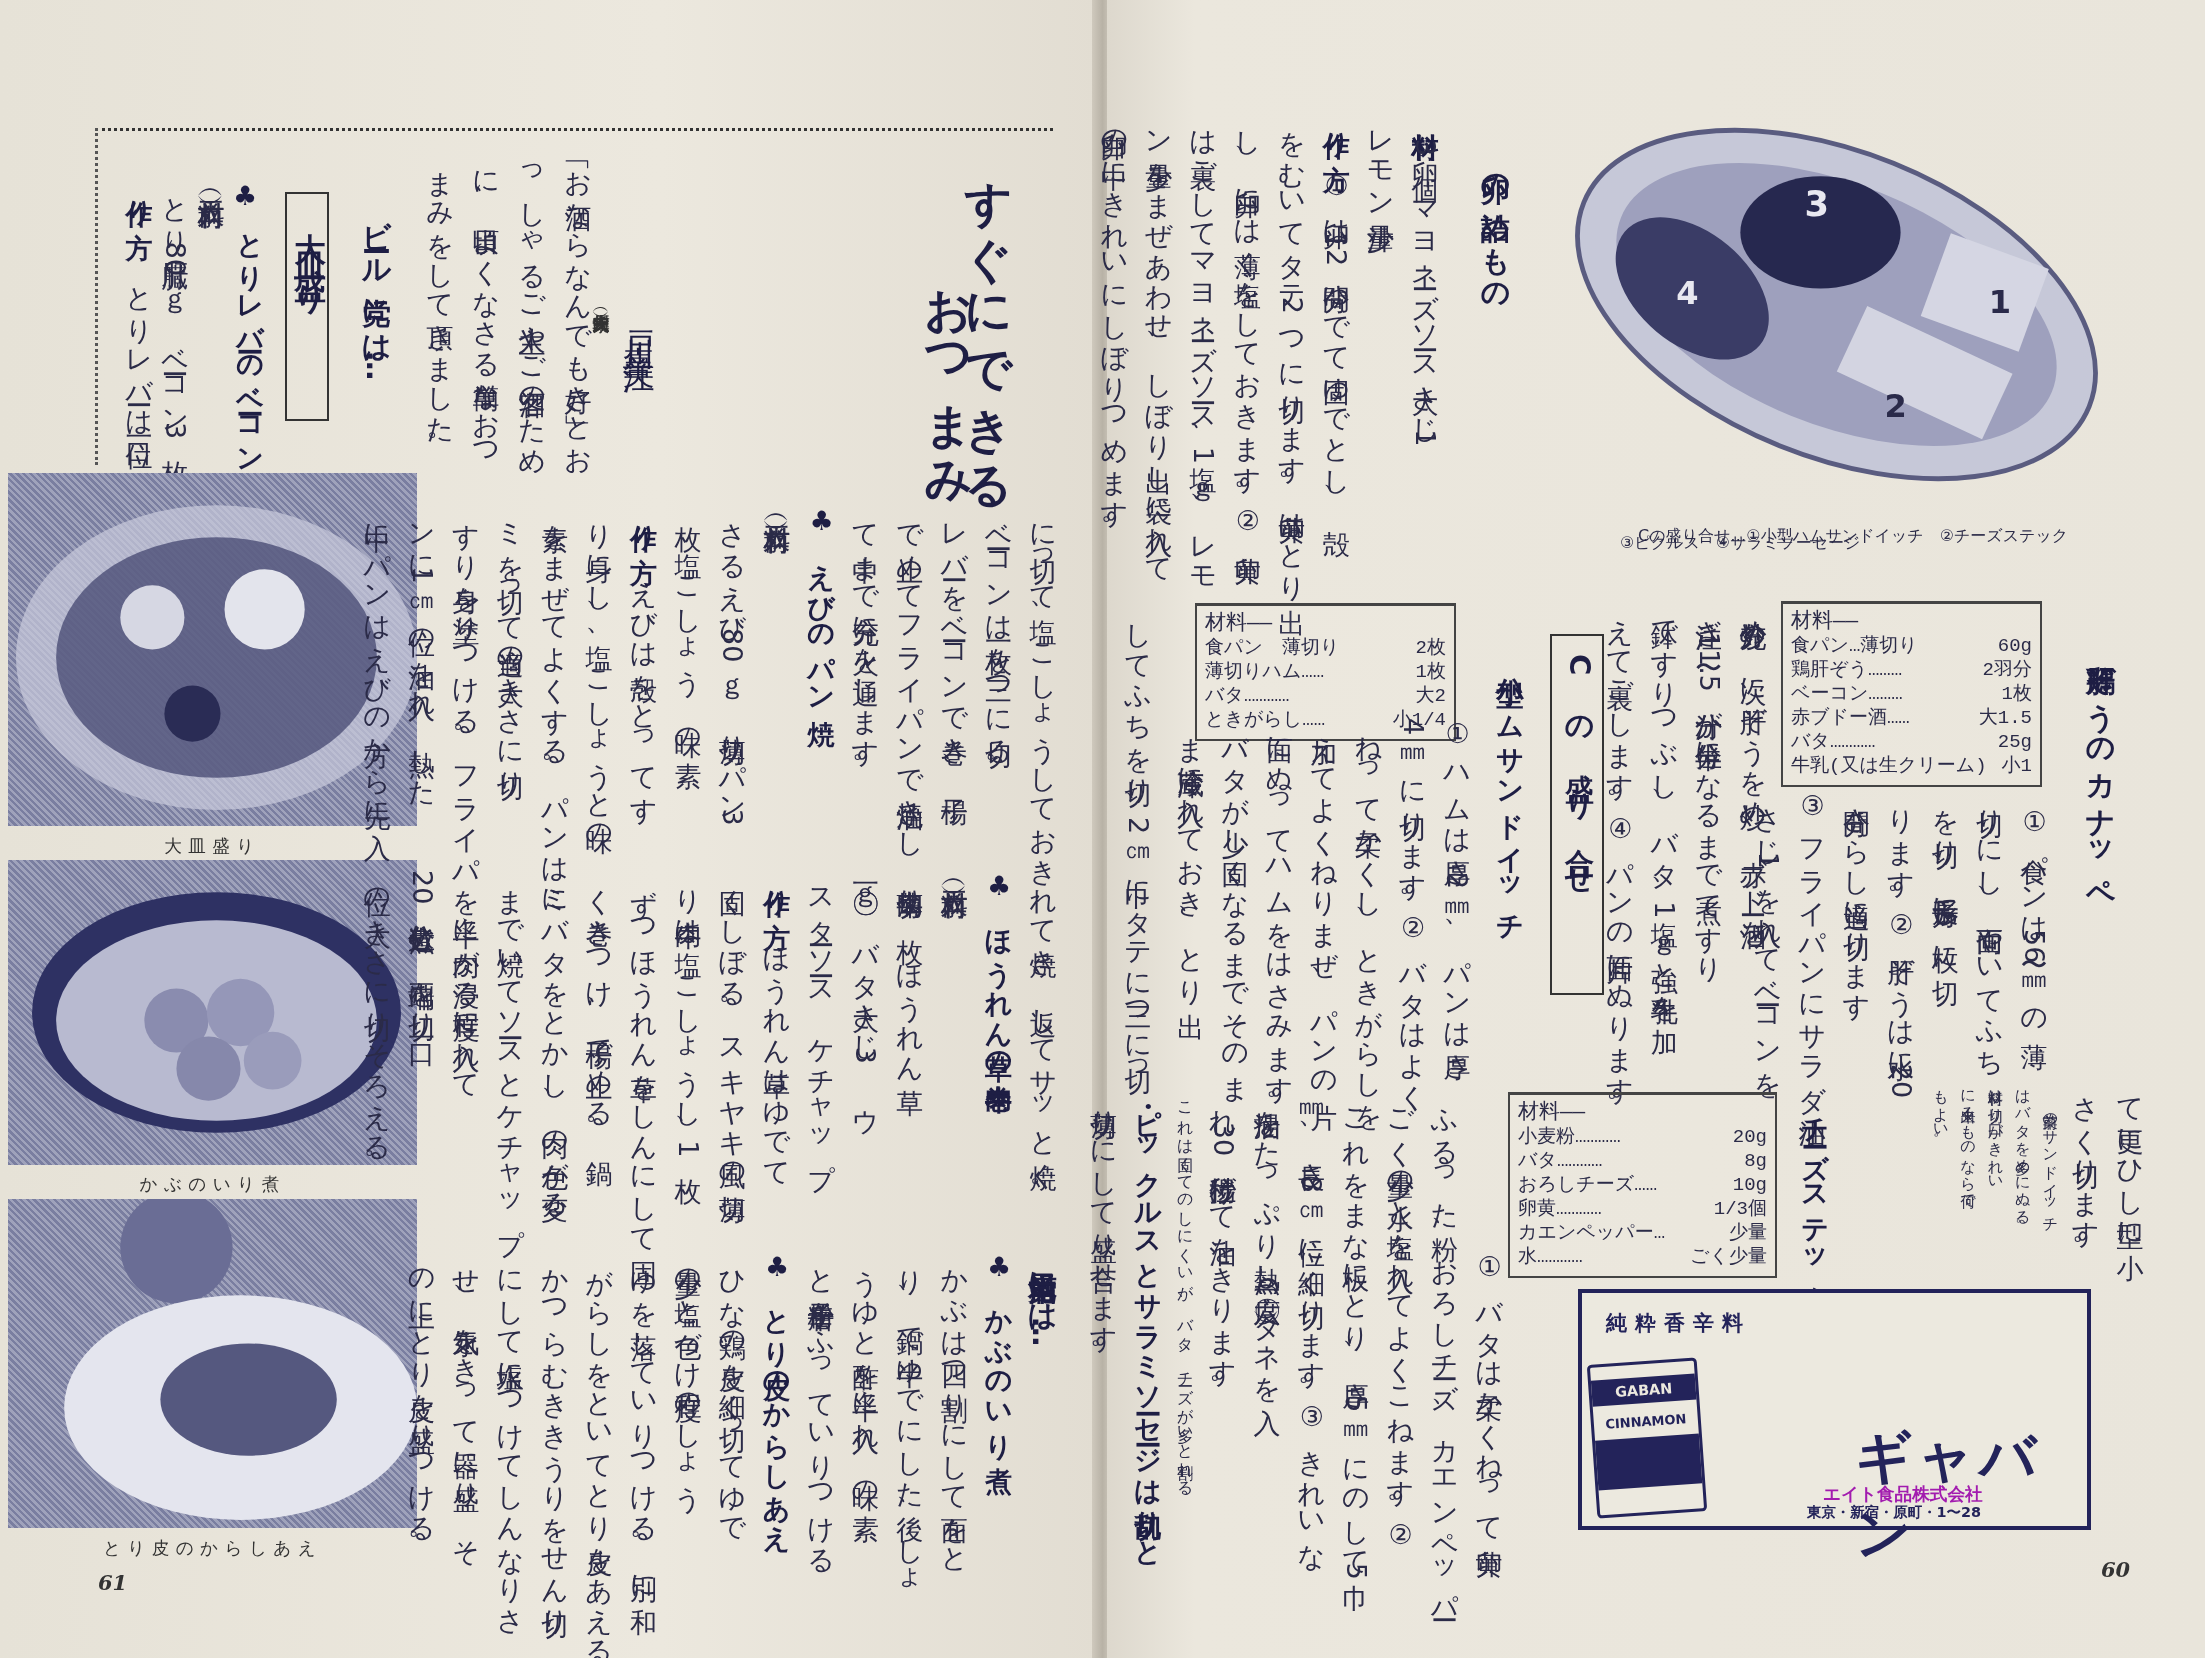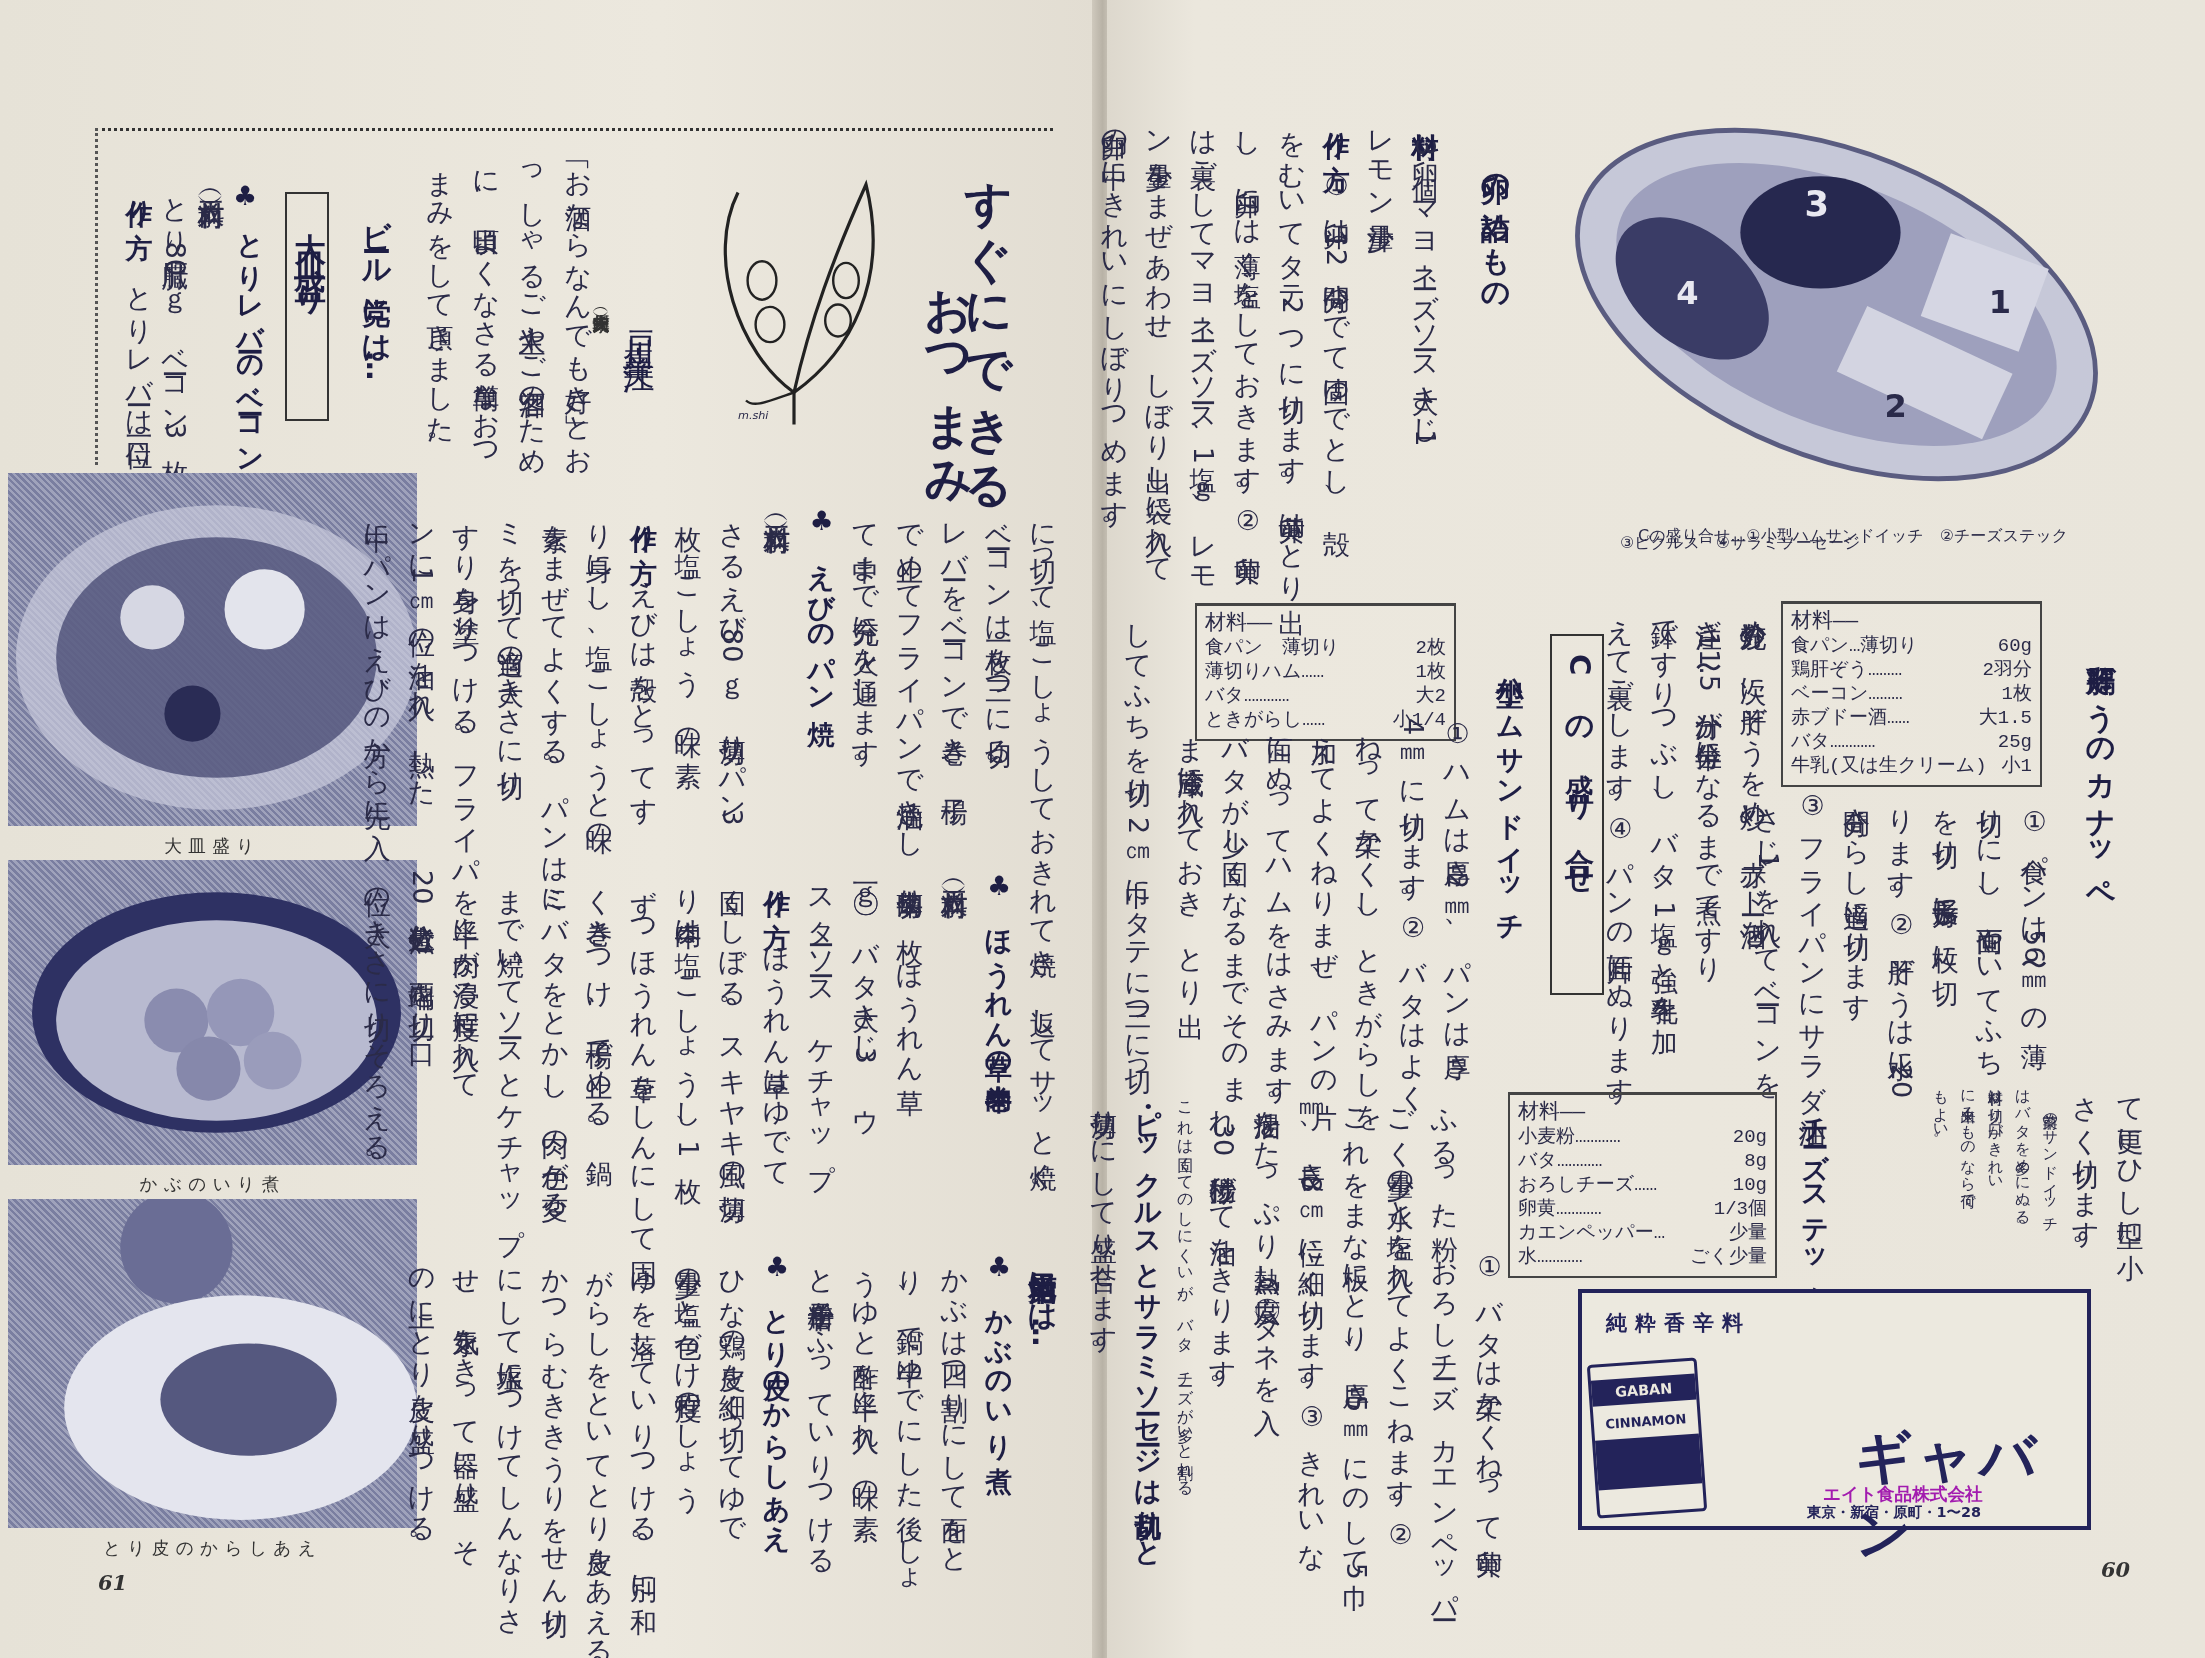--- a/index.html
+++ b/index.html
@@ -57,32 +57,20 @@
 <body>
 
 <div class="page page-left">
 
   <div class="dotted-top" style="left:95px; top:128px; width:958px;"></div>
   <div class="dotted-left" style="left:95px; top:128px; height:337px;"></div>
 
   <div class="abs v title-big" style="left:958px; top:148px;">すぐにできる</div>
   <div class="abs v title-big" style="left:918px; top:257px;">おつまみ</div>
 
-  <div class="abs" style="left:706px; top:160px; width:192px; height:273px;">
-    <svg width="192" height="273" viewBox="0 0 240 340">
-      <path d="M40 40 C 0 120, 40 240, 110 290 C 180 240, 230 150, 200 30 C 160 120, 130 200, 110 290" fill="none" stroke="#222" stroke-width="4"></path>
-      <path d="M110 290 L 110 330" stroke="#222" stroke-width="4"></path>
-      <ellipse cx="70" cy="150" rx="18" ry="24" fill="none" stroke="#222" stroke-width="3"></ellipse>
-      <ellipse cx="80" cy="205" rx="18" ry="22" fill="none" stroke="#222" stroke-width="3"></ellipse>
-      <ellipse cx="175" cy="150" rx="16" ry="22" fill="none" stroke="#222" stroke-width="3"></ellipse>
-      <ellipse cx="165" cy="200" rx="16" ry="20" fill="none" stroke="#222" stroke-width="3"></ellipse>
-      <path d="M110 290 C 80 300, 60 310, 50 300" fill="none" stroke="#222" stroke-width="3"></path>
-    </svg>
-    <span class="abs" style="left:32px; top:249px; font-size:11.2px; font-style:italic;">m.shi</span>
-  </div>
 
   <div class="abs v" style="left:617px; top:305px; font-size:32px; letter-spacing:8px; color:#1e1e44;">戸川喜美江</div>
   <div class="abs v" style="left:589px; top:301px; font-size:17.6px; color:#333;">（作家戸川幸夫氏夫人）</div>
 
   <div class="abs" style="left:421px; top:152px; height:321px; display:flex; flex-direction:row-reverse; gap:8px;">
     <div class="v body-text">「お酒ならなんでも好き」とお</div>
     <div class="v body-text">っしゃるご主人やご酒客のため</div>
     <div class="v body-text">に、日頃よくなさる簡単なおつ</div>
     <div class="v body-text">まみをして頂きました。</div>
   </div>

